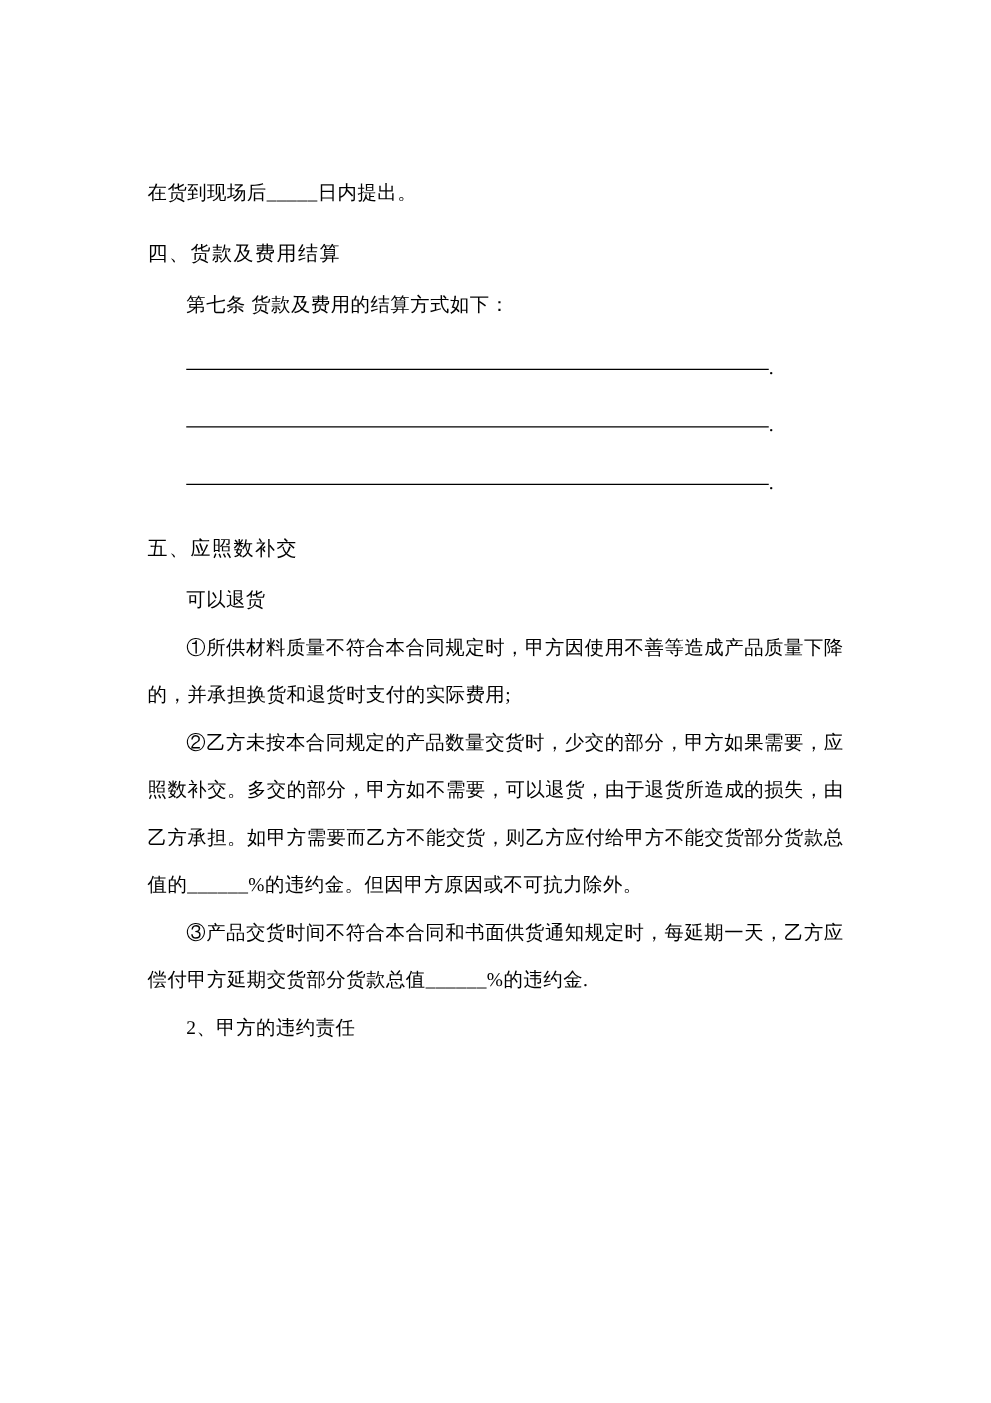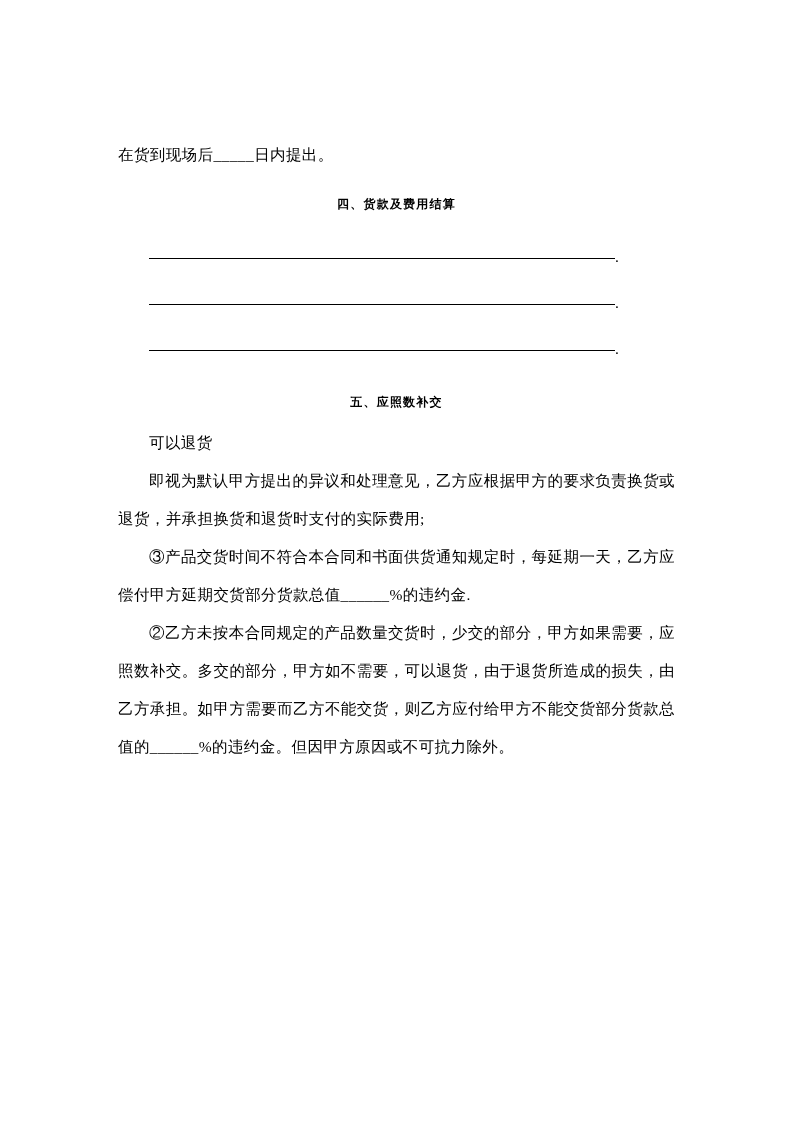--- a/index.html
+++ b/index.html
@@ -36,23 +36,22 @@
   }
   .indent {
     text-indent: 31px;
   }
   .noindent {
     text-indent: 0;
   }
   h2.section {
     margin: 0;
     font-family: "Liberation Sans", "DejaVu Sans", sans-serif;
-    font-size: 12px;
-    font-weight: bold;
-    text-align: center;
+    font-size: 16px;
+    font-weight: normal;
     line-height: 44px;
     letter-spacing: 1.2px;
   }
   .blank-line {
     display: block;
     line-height: 46px;
     font-size: 15.5px;
     text-indent: 31px;
     white-space: nowrap;
   }
@@ -70,41 +69,43 @@
 <div class="page">
   <div class="doc-body">
 
     <p class="noindent">在货到现场后_____日内提出。</p>
 
 
     <div class="sp-small"></div>
 
     <h2 class="section">四、货款及费用结算</h2>
 
+    <p class="indent">第七条  货款及费用的结算方式如下：</p>
 
     <div class="sp-small"></div>
 
     <div class="blank-line">
       <span class="rule" style="width:466px"></span><span>.</span>
     </div>
     <div class="blank-line">
       <span class="rule" style="width:466px"></span><span>.</span>
     </div>
     <div class="blank-line">
       <span class="rule" style="width:466px"></span><span>.</span>
     </div>
 
     <div class="sp-small"></div>
 
     <h2 class="section">五、应照数补交</h2>
 
     <p class="indent">可以退货</p>
 
 
-    <p class="indent">即视为默认甲方提出的异议和处理意见，乙方应根据甲方的要求负责换货或退货，并承担换货和退货时支付的实际费用;</p>
+    <p class="indent">①所供材料质量不符合本合同规定时，甲方因使用不善等造成产品质量下降的，并承担换货和退货时支付的实际费用;</p>
+
+    <p class="indent">②乙方未按本合同规定的产品数量交货时，少交的部分，甲方如果需要，应照数补交。多交的部分，甲方如不需要，可以退货，由于退货所造成的损失，由乙方承担。如甲方需要而乙方不能交货，则乙方应付给甲方不能交货部分货款总值的______%的违约金。但因甲方原因或不可抗力除外。</p>
 
     <p class="indent">③产品交货时间不符合本合同和书面供货通知规定时，每延期一天，乙方应偿付甲方延期交货部分货款总值______%的违约金.</p>
 
-    <p class="indent">②乙方未按本合同规定的产品数量交货时，少交的部分，甲方如果需要，应照数补交。多交的部分，甲方如不需要，可以退货，由于退货所造成的损失，由乙方承担。如甲方需要而乙方不能交货，则乙方应付给甲方不能交货部分货款总值的______%的违约金。但因甲方原因或不可抗力除外。</p>
-
+    <p class="indent">2、甲方的违约责任</p>
 
   </div>
 </div>
 
 </body></html>

